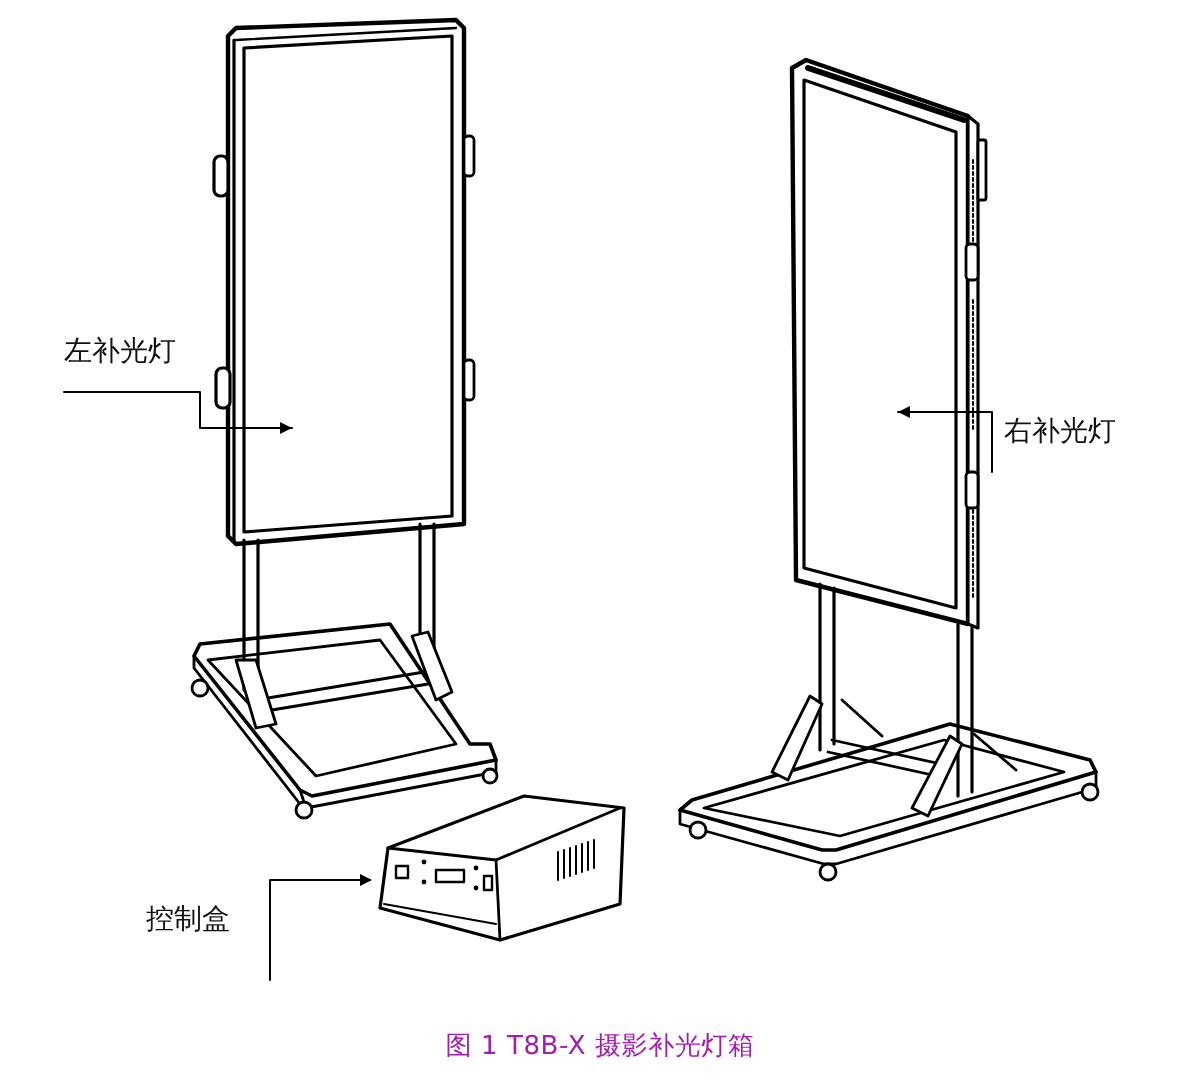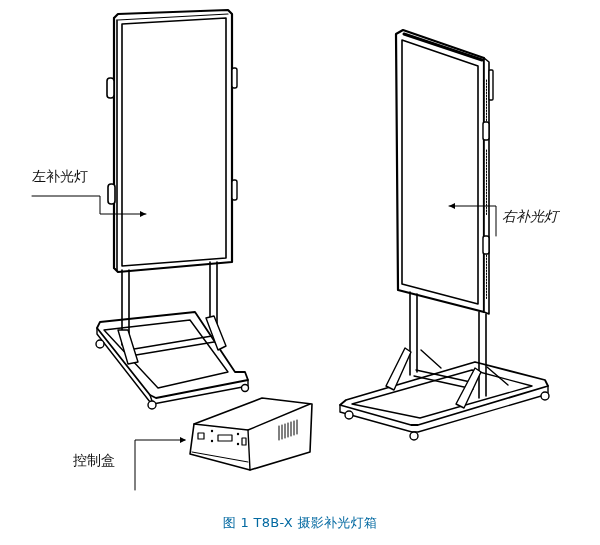--- a/index.html
+++ b/index.html
@@ -1,21 +1,21 @@
 <!DOCTYPE html>
 <html><head>
 <meta charset="utf-8">
 <style>
   html, body { margin: 0; padding: 0; background: #ffffff; }
   body { width: 600px; height: 545px; position: relative; overflow: hidden;
          font-family: "DejaVu Sans", "Liberation Sans", sans-serif; color: #000; }
   #figure { position: absolute; left: 0; top: 0; width: 600px; height: 460px; padding-left: 13px; }
   .label { position: absolute; font-size: 14px; line-height: 16px; color: #111; white-space: nowrap; }
   .caption { position: absolute; left: 0; width: 600px; top: 514px; text-align: center;
-             font-size: 13px; color: #0369a1; letter-spacing: 0.3px; }
+             font-size: 13px; color: #a21caf; letter-spacing: 0.3px; }
   svg { position: absolute; left: 0; top: 0; }
   .s { stroke: #000; fill: none; stroke-linejoin: round; stroke-linecap: round; }
   .w { fill: #fff; }
 </style>
 </head>
 <body>
 
 <div id="figure">
 
 <svg width="600" height="545" viewBox="0 0 600 545">
@@ -108,18 +108,18 @@
 
     <path class="s" stroke-width="1" d="M496 236 L496 206 L449 206"></path>
     <path d="M449 206 L455 203 L455 209 Z" fill="#000"></path>
 
     <path class="s" stroke-width="1" d="M135 490 L135 440 L185 440"></path>
     <path d="M186 440 L180 437 L180 443 Z" fill="#000"></path>
   </g>
 </svg>
 
 <span class="label" style="left:32px; top:168px;">左补光灯</span>
-<span class="label" style="left:502px; top:208px;font-style:italic;">右补光灯</span>
+<span class="label" style="left:502px; top:208px;">右补光灯</span>
 <span class="label" style="left:73px; top:452px;">控制盒</span>
 
 <div class="caption">图 1  T8B-X 摄影补光灯箱</div>
 
 </div>
 
 </body></html>

